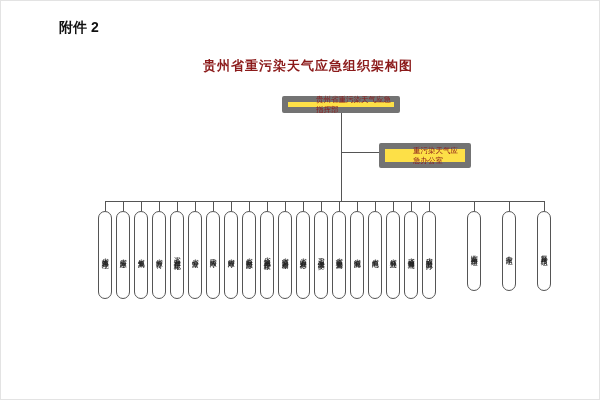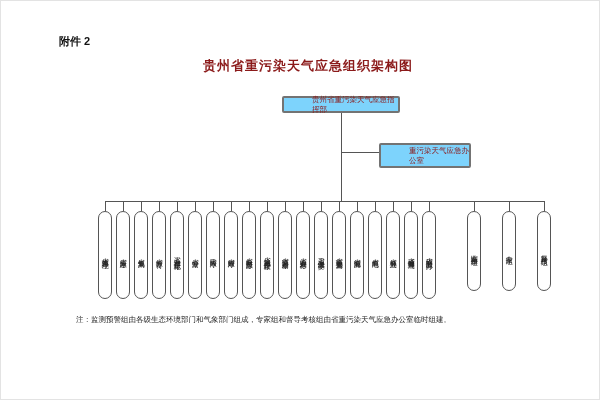--- a/index.html
+++ b/index.html
@@ -6,35 +6,35 @@
   .page{
     position:relative;
     width:600px;height:400px;
     background:#ffffff;
     font-family:"Liberation Sans", sans-serif;
     box-sizing:border-box;
     border:1px solid #e3e3e3;
     overflow:hidden;
   }
   .attachment{
-    position:absolute;left:58px;top:33px;
-    font-size:11px;font-weight:bold;color:#111;
+    position:absolute;left:58px;top:18px;
+    font-size:14px;font-weight:bold;color:#111;
   }
   .title{
     position:absolute;left:0;right:0;top:56px;
     text-align:center;
     font-size:13px;font-weight:bold;
     color:#8b1a1a;
     letter-spacing:1px;
     margin-left:16px;
   }
   .box{
     position:absolute;
-    border:2px solid #737373;
-    background:#7dd3fc;
+    border:6px solid #737373;
+    background:#fde047;
     display:flex;align-items:center;justify-content:center;
     box-sizing:border-box;
     padding-left:28px;
   }
   .command{
     left:281px;top:95px;width:118px;height:17px;
     font-size:7.5px;color:#8b1a1a;border-radius:2px;
   }
   .office{
     left:378px;top:142px;width:92px;height:25px;
@@ -106,15 +106,14 @@
   <div class="dept" style="left:349px">省能源局</div>
   <div class="dept" style="left:367px">省广电局</div>
   <div class="dept" style="left:385px">省林业局</div>
   <div class="dept" style="left:403px">省通信管理局</div>
   <div class="dept" style="left:421px">省政府新闻办</div>
 
   <div class="grp" style="left:466px">监测预警组</div>
   <div class="grp" style="left:501px">专家组</div>
   <div class="grp" style="left:536px">督导考核组</div>
 
-  <div class="note">注：监测预警组由各级生态环境部门和气象部门组成，专家组和督导考核组由省重污染天气应急办公室临时组建。</div>
 
 </div>
 
 </body></html>

